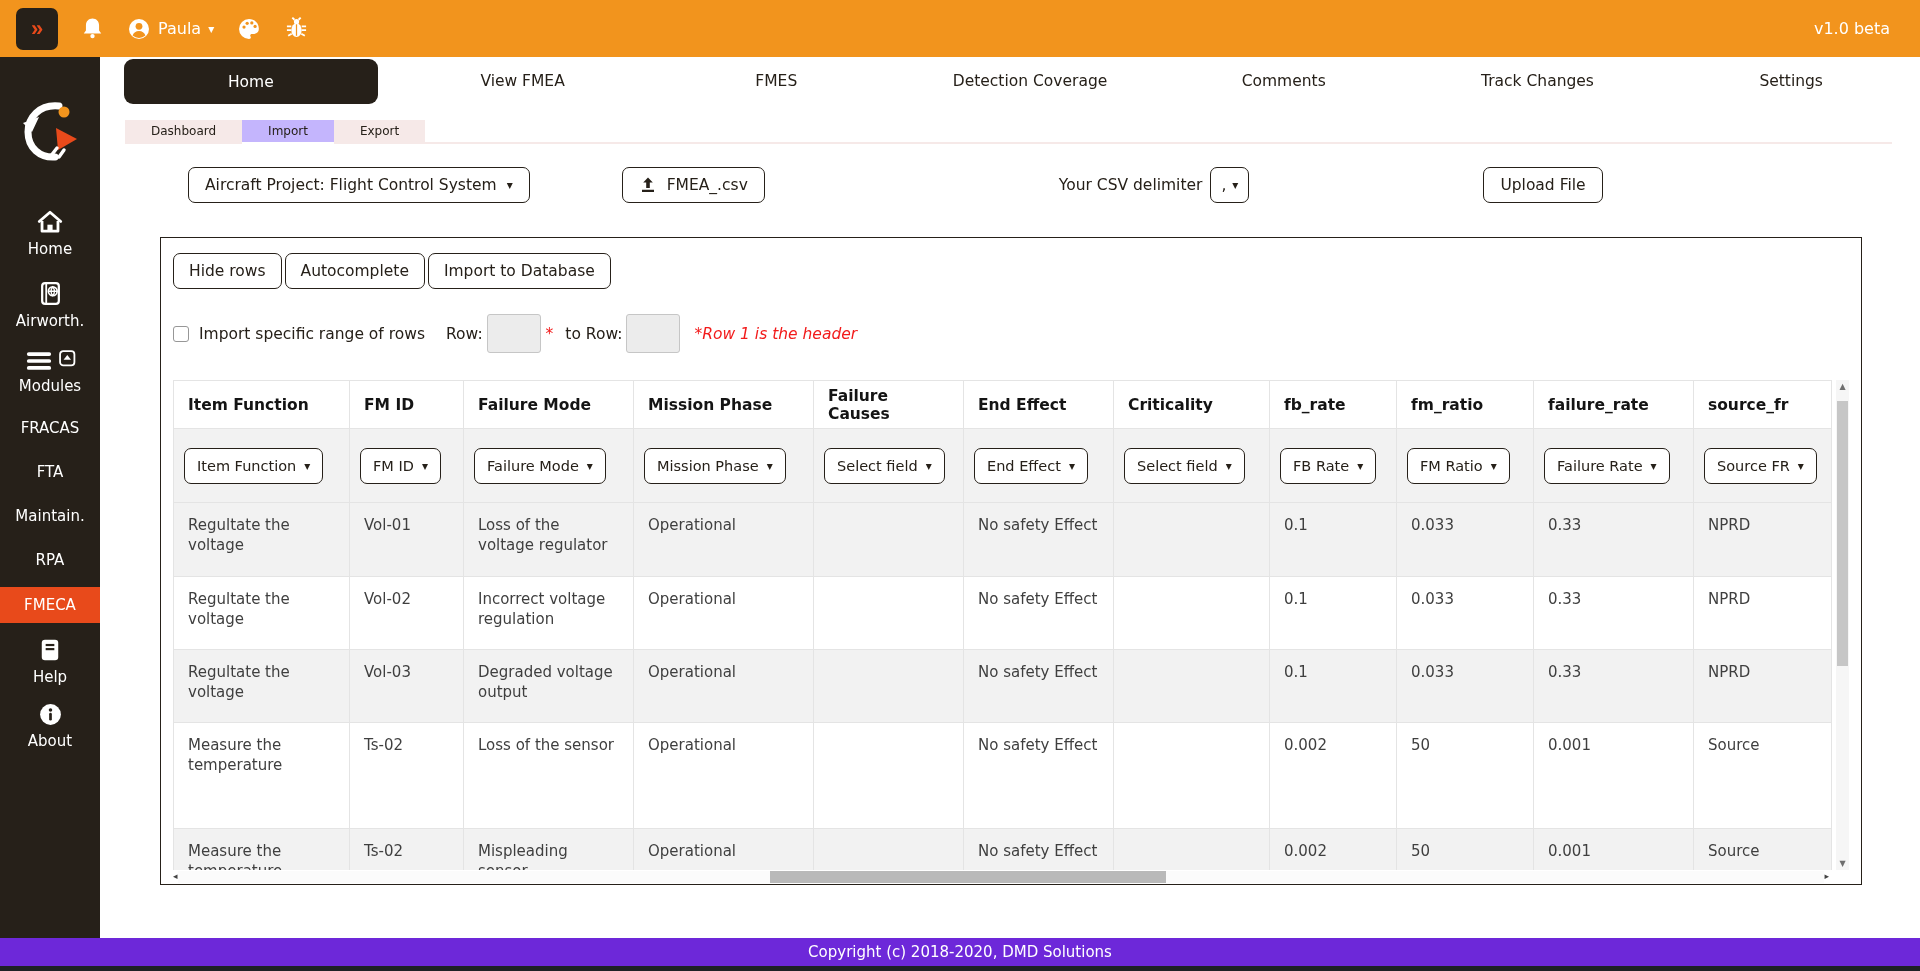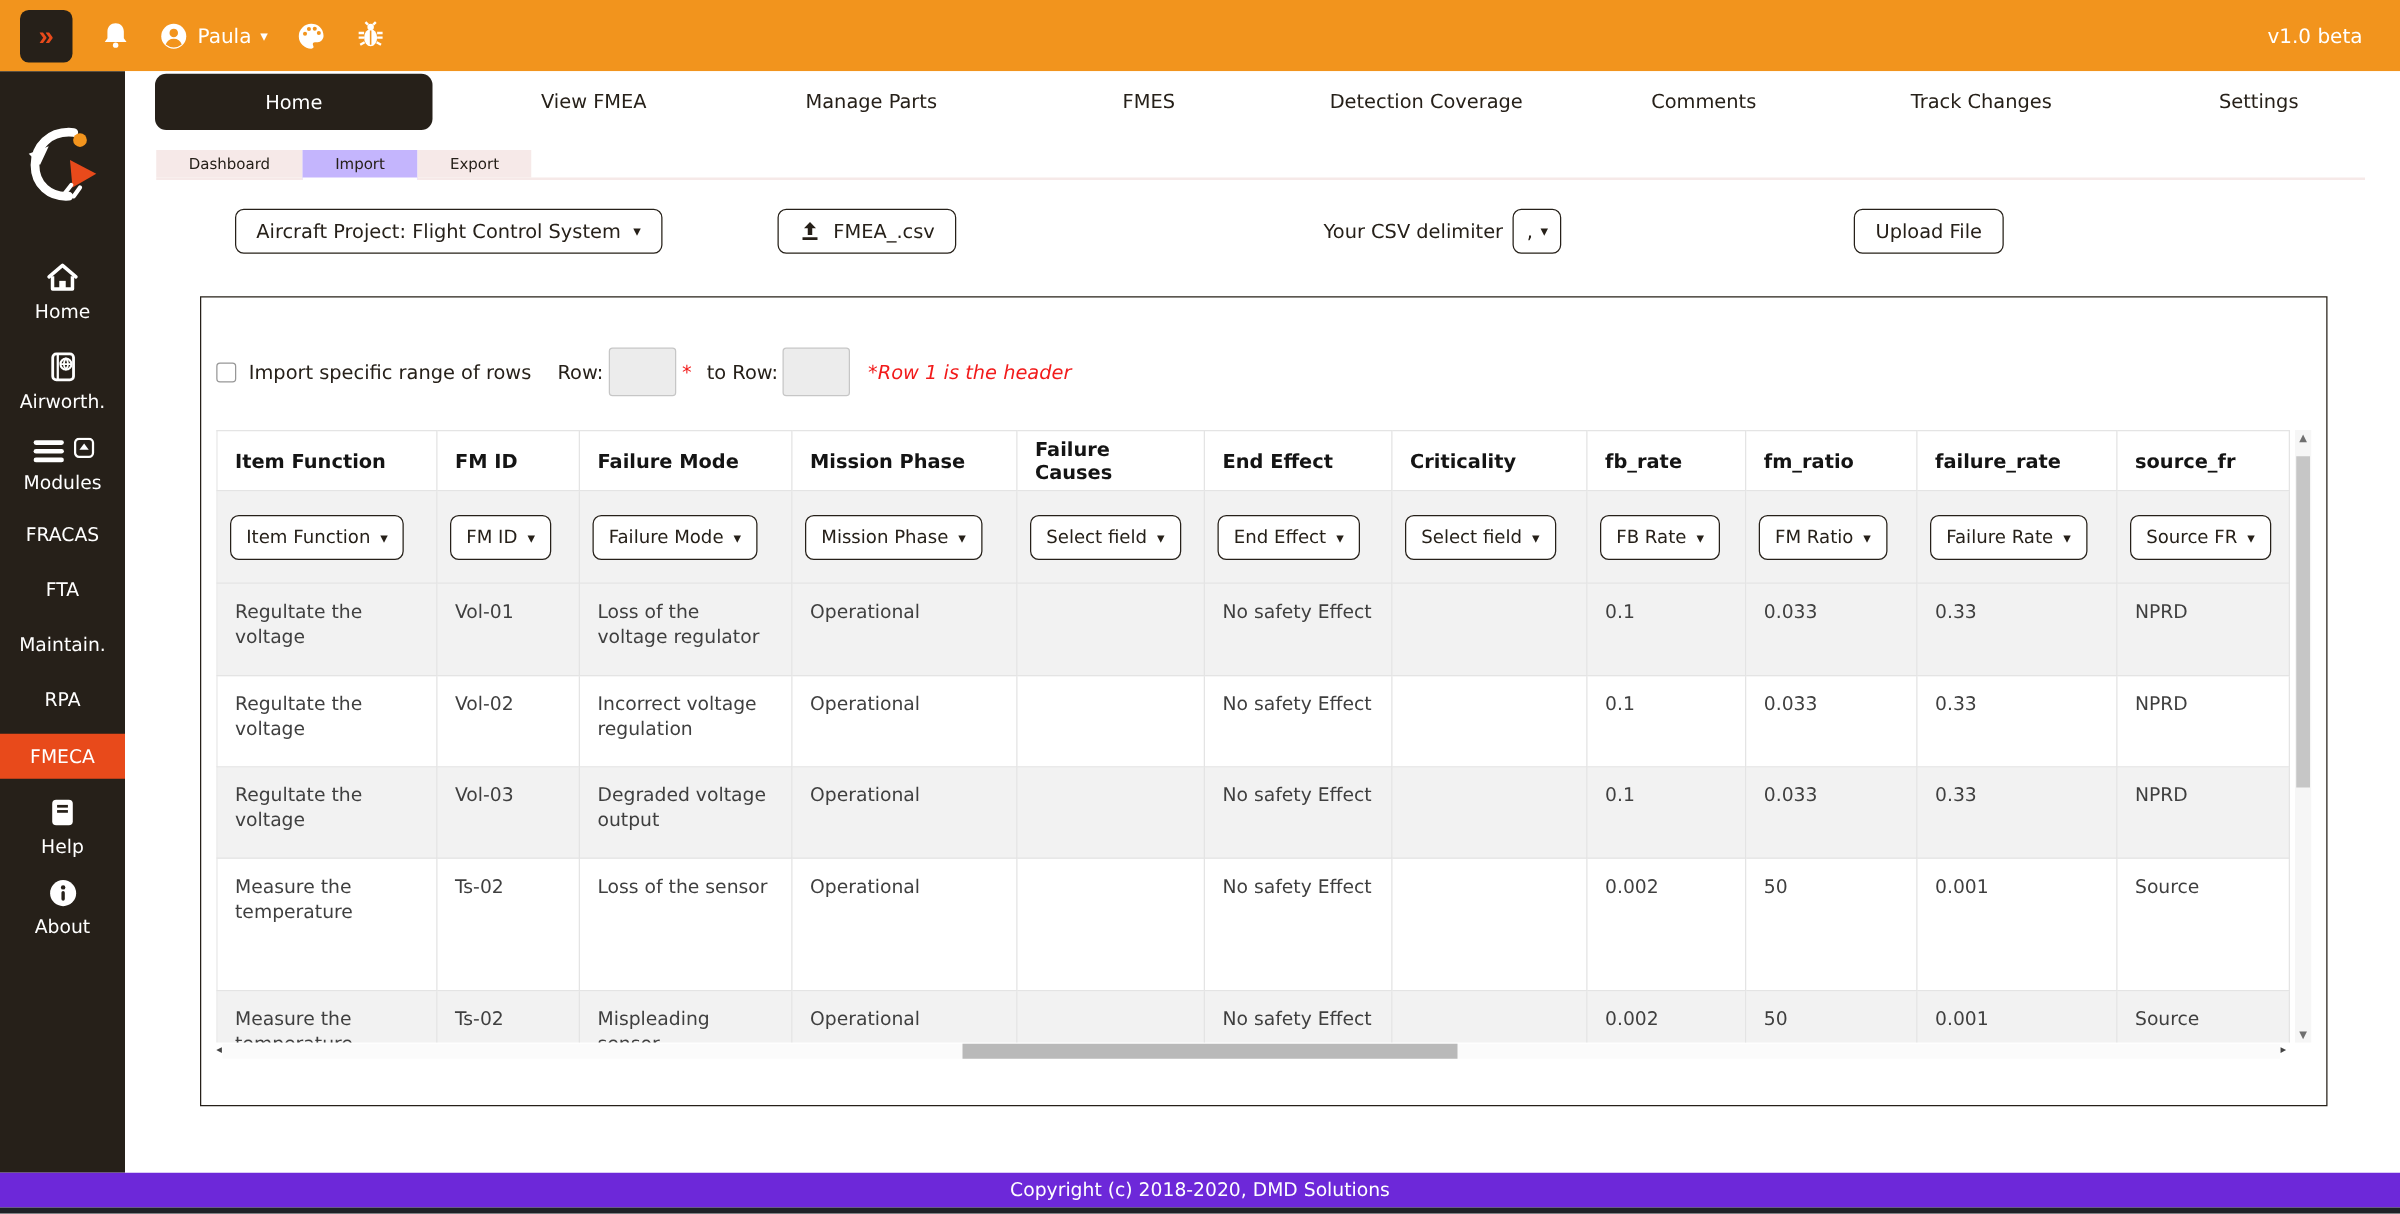--- a/index.html
+++ b/index.html
@@ -213,21 +213,20 @@
           <rect x="10.7" y="10.4" width="2.6" height="7.4" rx="1.3" fill="#262019"></rect>
         </svg>
       <span>About</span>
     </div>
   </div>
 
   <div class="main">
     <div class="nav-tabs">
       <div class="nav-tab active">Home</div>
       <div class="nav-tab">View FMEA</div>
-      <div class="nav-tab">Manage Parts</div>
       <div class="nav-tab">FMES</div>
       <div class="nav-tab">Detection Coverage</div>
       <div class="nav-tab">Comments</div>
       <div class="nav-tab">Track Changes</div>
       <div class="nav-tab">Settings</div>
     </div>
 
     <div class="sub-tabs">
       <div class="sub-tab">Dashboard</div>
       <div class="sub-tab active">Import</div>
@@ -248,20 +247,25 @@
       </button>
       <span class="delim-label">Your CSV delimiter</span>
       <button class="btn delim-select">
         <span>,</span>
         <span class="caret">▾</span>
       </button>
       <button class="btn upload-btn">Upload File</button>
     </div>
 
     <div class="panel">
+      <div class="panel-buttons">
+        <button class="btn">Hide rows</button>
+        <button class="btn">Autocomplete</button>
+        <button class="btn">Import to Database</button>
+      </div>
 
       <div class="range-row">
         <span class="checkbox"></span>
         <span class="range-label">Import specific range of rows</span>
         <span class="row-label">Row:</span>
         <input class="range-input" style="">
         <span class="req-mark">*</span>
         <span class="to-row-label">to Row:</span>
         <input class="range-input" style="">
         <span class="header-note">*Row 1 is the header</span>

